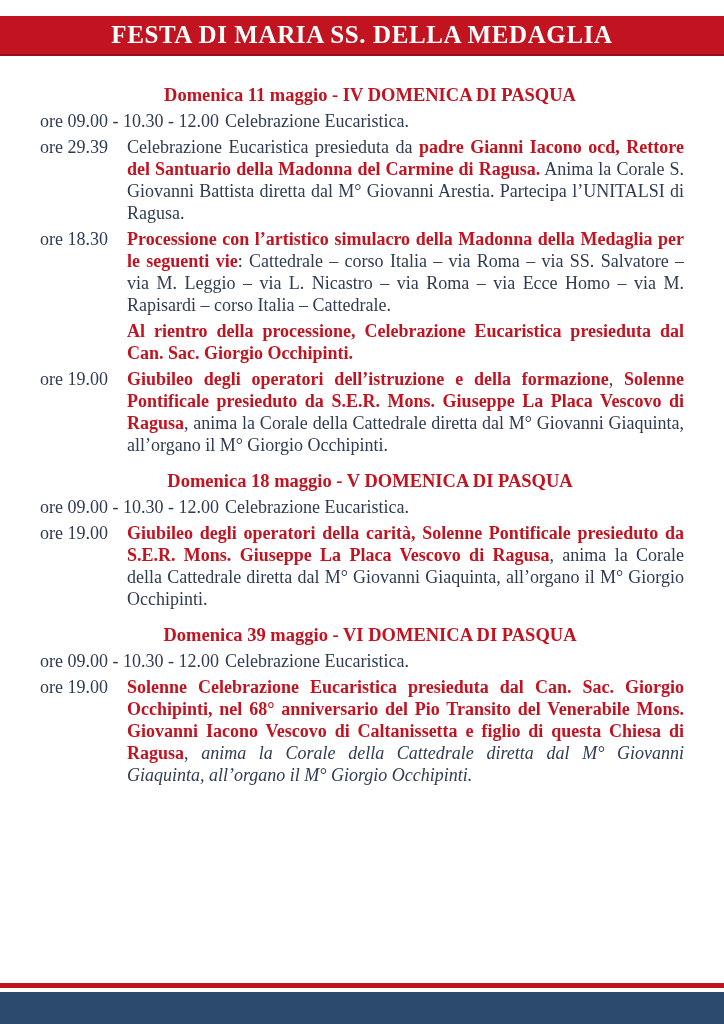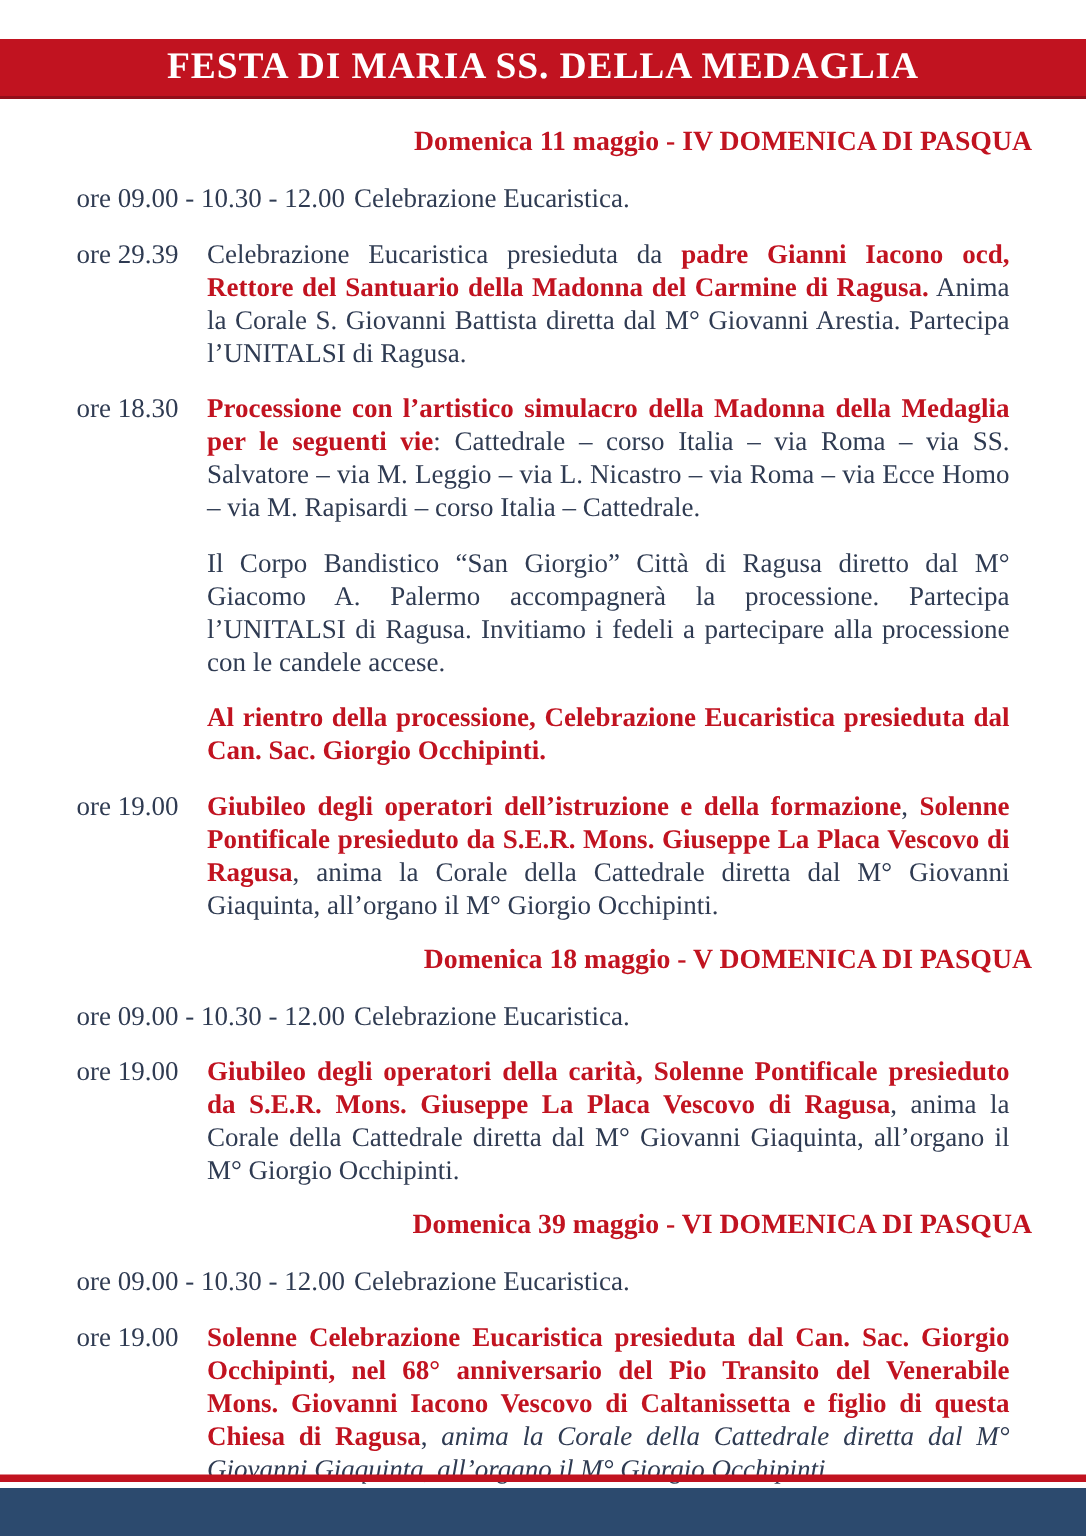--- a/index.html
+++ b/index.html
@@ -10,43 +10,43 @@
   html,body{margin:0;padding:0;background:#ffffff;}
   .page{
     position:relative;
     width:724px;height:1024px;
     background:#ffffff;
     overflow:hidden;
     font-family:"Liberation Serif", serif;
   }
   
   .title-band{
-    position:absolute;top:26px;left:0;width:724px;height:40px;
+    position:absolute;top:16px;left:0;width:724px;height:40px;
     background:var(--red);
     border-bottom:2px solid rgba(90,10,20,.45);
     box-sizing:border-box;
     display:flex;align-items:center;justify-content:center;
   }
   .title-band h1{
     margin:0;color:#ffffff;font-weight:bold;
     font-size:25px;letter-spacing:.6px;white-space:nowrap;
   }
   
   .content{
     position:absolute;top:84px;left:36px;width:652px;
     color:var(--navy-text);
     font-size:18px;line-height:22px;
     text-align:justify;
   }
   .section-heading{
     color:var(--red);font-weight:bold;font-size:18.5px;
-    margin:14px 0 2px 16px;line-height:22px;text-align:right;
+    margin:14px 0 2px 16px;line-height:22px;text-align:center;
   }
   .section-heading.first{margin-top:0;}
-  .event .line{margin:15px;padding-left:87px;text-indent:-87px;}
+  .event .line{margin:4px;padding-left:87px;text-indent:-87px;}
   .event .line.cont{text-indent:0;}
   .time{
     display:inline-block;min-width:87px;box-sizing:border-box;
     padding-right:6px;text-indent:0;white-space:nowrap;
   }
   .seg-normal{color:var(--navy-text);}
   .seg-redbold{color:var(--red);font-weight:bold;}
   .seg-italic{color:var(--navy-text);font-style:italic;}
   
   .footer-red{
@@ -70,21 +70,20 @@
   <main class="content">
       <h2 class="section-heading first">Domenica 11 maggio - IV DOMENICA DI PASQUA</h2>
       <div class="event">
         <p class="line"><span class="time">ore 09.00 - 10.30 - 12.00</span><span class="seg-normal">Celebrazione Eucaristica.</span></p>
       </div>
       <div class="event">
         <p class="line"><span class="time">ore 29.39</span><span class="seg-normal">Celebrazione Eucaristica presieduta da </span><span class="seg-redbold">padre Gianni Iacono ocd, Rettore del Santuario della Madonna del Carmine di Ragusa.</span><span class="seg-normal"> Anima la Corale S. Giovanni Battista diretta dal M° Giovanni Arestia.  Partecipa l’UNITALSI di Ragusa.</span></p>
       </div>
       <div class="event">
         <p class="line"><span class="time">ore 18.30</span><span class="seg-redbold">Processione con l’artistico simulacro della Madonna della Medaglia per le seguenti vie</span><span class="seg-normal">: Cattedrale – corso Italia – via Roma – via SS. Salvatore – via M. Leggio – via L. Nicastro – via Roma – via Ecce Homo – via M. Rapisardi – corso Italia – Cattedrale.</span></p>
-        <p class="line cont"><span class="seg-normal">Il Corpo Bandistico “San Giorgio” Città di Ragusa diretto dal M° Giacomo A. Palermo accompagnerà la processione. Partecipa l’UNITALSI di Ragusa. Invitiamo i fedeli a partecipare alla processione con le candele accese.</span></p>
         <p class="line cont"><span class="seg-redbold">Al rientro della processione, Celebrazione Eucaristica presieduta dal Can. Sac. Giorgio Occhipinti.</span></p>
       </div>
       <div class="event">
         <p class="line"><span class="time">ore 19.00</span><span class="seg-redbold">Giubileo degli operatori dell’istruzione e della formazione</span><span class="seg-normal">, </span><span class="seg-redbold">Solenne Pontificale presieduto da S.E.R. Mons. Giuseppe La Placa Vescovo di Ragusa</span><span class="seg-normal">, anima la Corale della Cattedrale diretta dal M° Giovanni Giaquinta, all’organo il M° Giorgio Occhipinti.</span></p>
       </div>
       <h2 class="section-heading">Domenica 18 maggio - V DOMENICA DI PASQUA</h2>
       <div class="event">
         <p class="line"><span class="time">ore 09.00 - 10.30 - 12.00</span><span class="seg-normal">Celebrazione Eucaristica.</span></p>
       </div>
       <div class="event">

